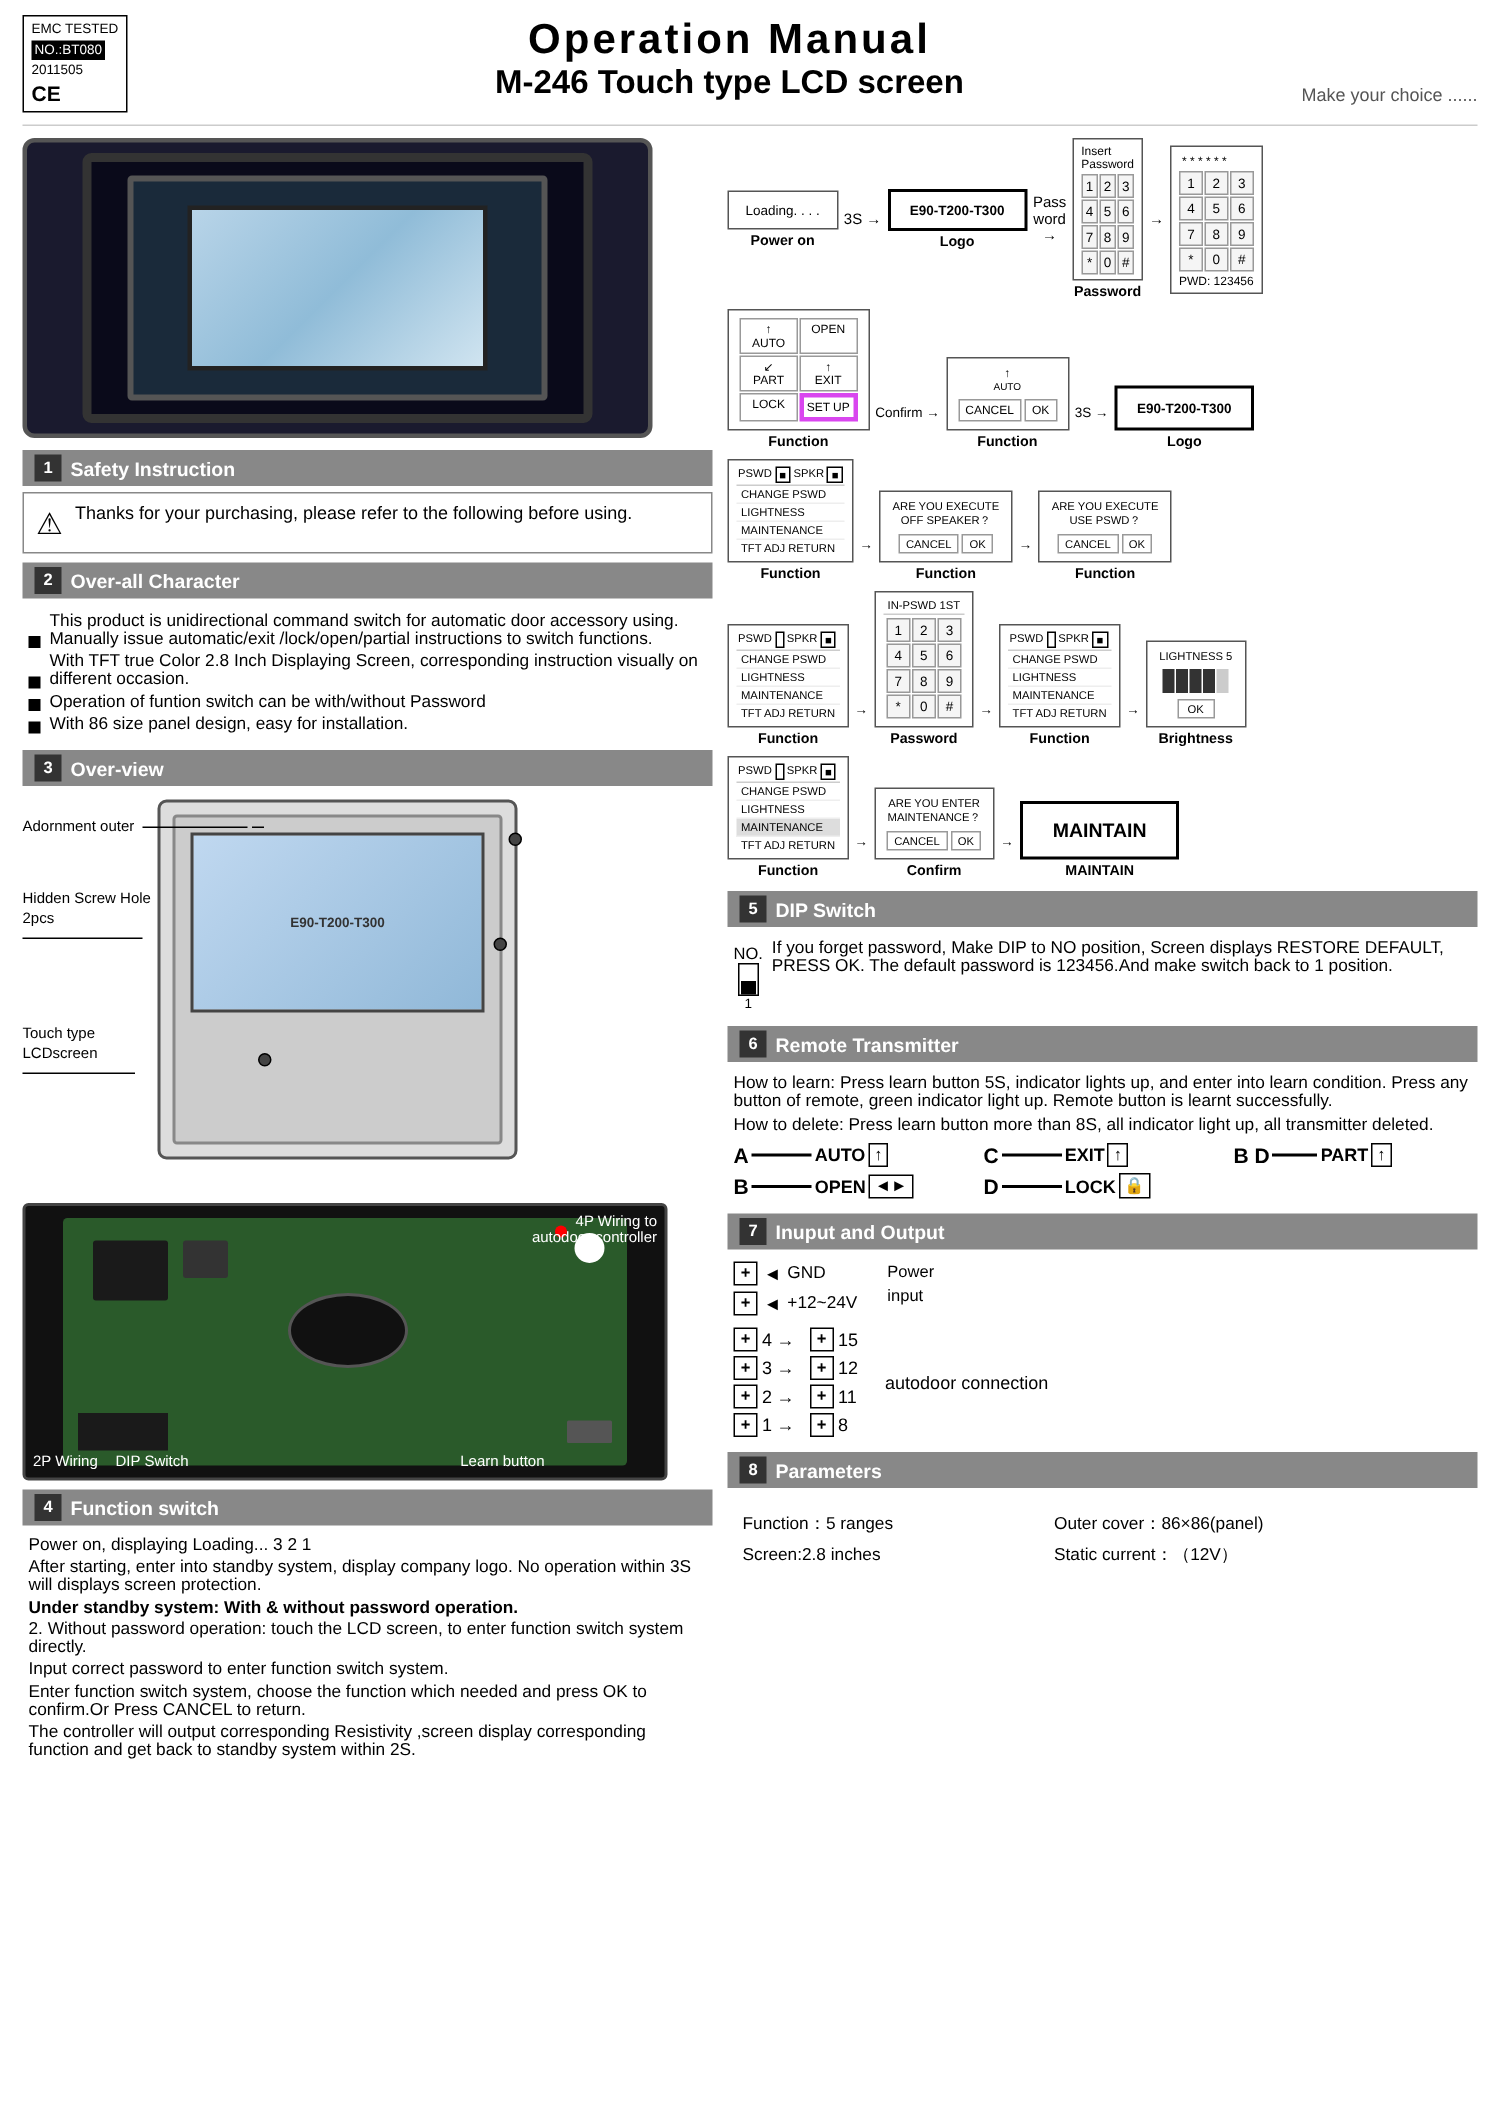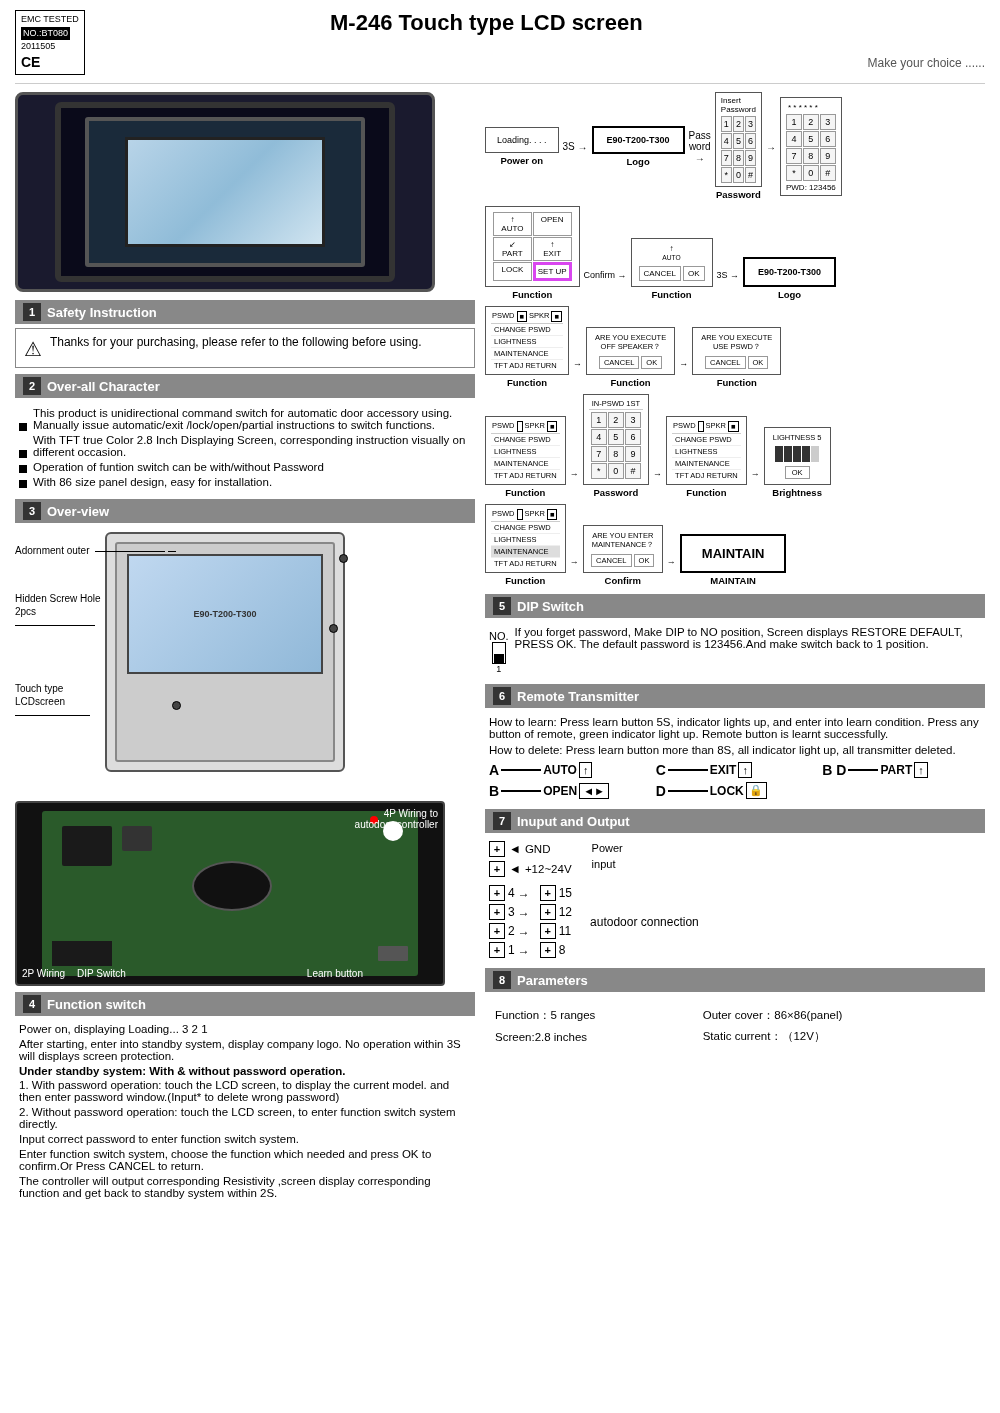--- a/index.html
+++ b/index.html
@@ -203,20 +203,21 @@
 <div class="page">
 
   <div class="header">
     <div class="emc-box">
       <div>EMC TESTED</div>
       <div class="black-bar">NO.:BT080</div>
       <div>2011505</div>
       <div class="ce-mark">CE</div>
     </div>
     <div class="header-title">
+      <h1>Operation  Manual</h1>
       <h2>M-246 Touch type LCD screen</h2>
     </div>
     <div class="header-tagline">Make your choice ......</div>
   </div>
 
   <div class="main-content">
 
     <div class="left-col">
 
       <div class="device-image">
@@ -320,21 +321,20 @@
       </div>
 
       <div class="section-header">
         <div class="section-number">4</div>
         <span>Function  switch</span>
       </div>
       <div style="padding:3px 4px;font-size:11.5px;">
         <p style="margin-bottom:3px;">Power on,  displaying Loading... 3 2 1</p>
         <p style="margin-bottom:3px;">After starting, enter into standby system, display company  logo.       No operation within 3S will  displays screen protection.</p>
         <p style="font-weight:bold;margin-bottom:2px;">Under  standby system: With &amp; without password operation.</p>
-        <p style="margin-bottom:3px;">1. With password operation: touch the LCD screen, to        display the current model.  and then  enter password window.(Input* to delete wrong password)</p>
         <p style="margin-bottom:3px;">2. Without password operation: touch the LCD screen, to enter function switch system directly.</p>
         <p style="margin-bottom:3px;">Input  correct  password  to enter function switch system.</p>
         <p style="margin-bottom:3px;">Enter function switch system, choose the function which needed  and  press OK to confirm.Or Press CANCEL to return.</p>
         <p style="margin-bottom:3px;">The controller will output    corresponding   Resistivity ,screen display corresponding function and get back to standby system within 2S.</p>
       </div>
 
     </div>
 
     <div class="right-col">
 

